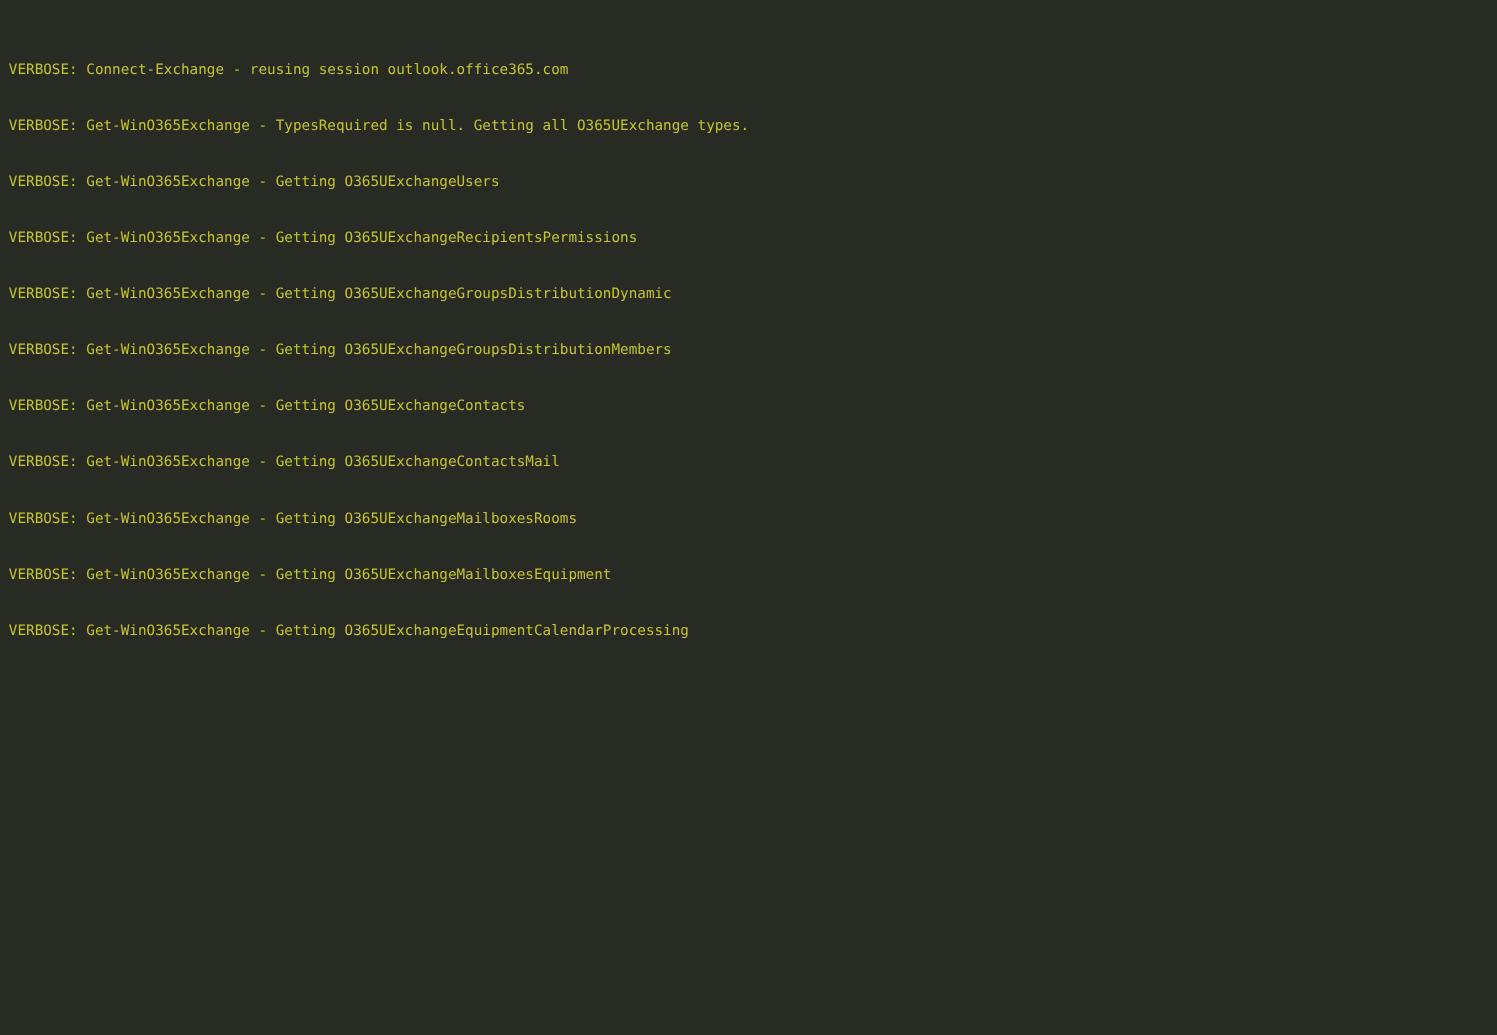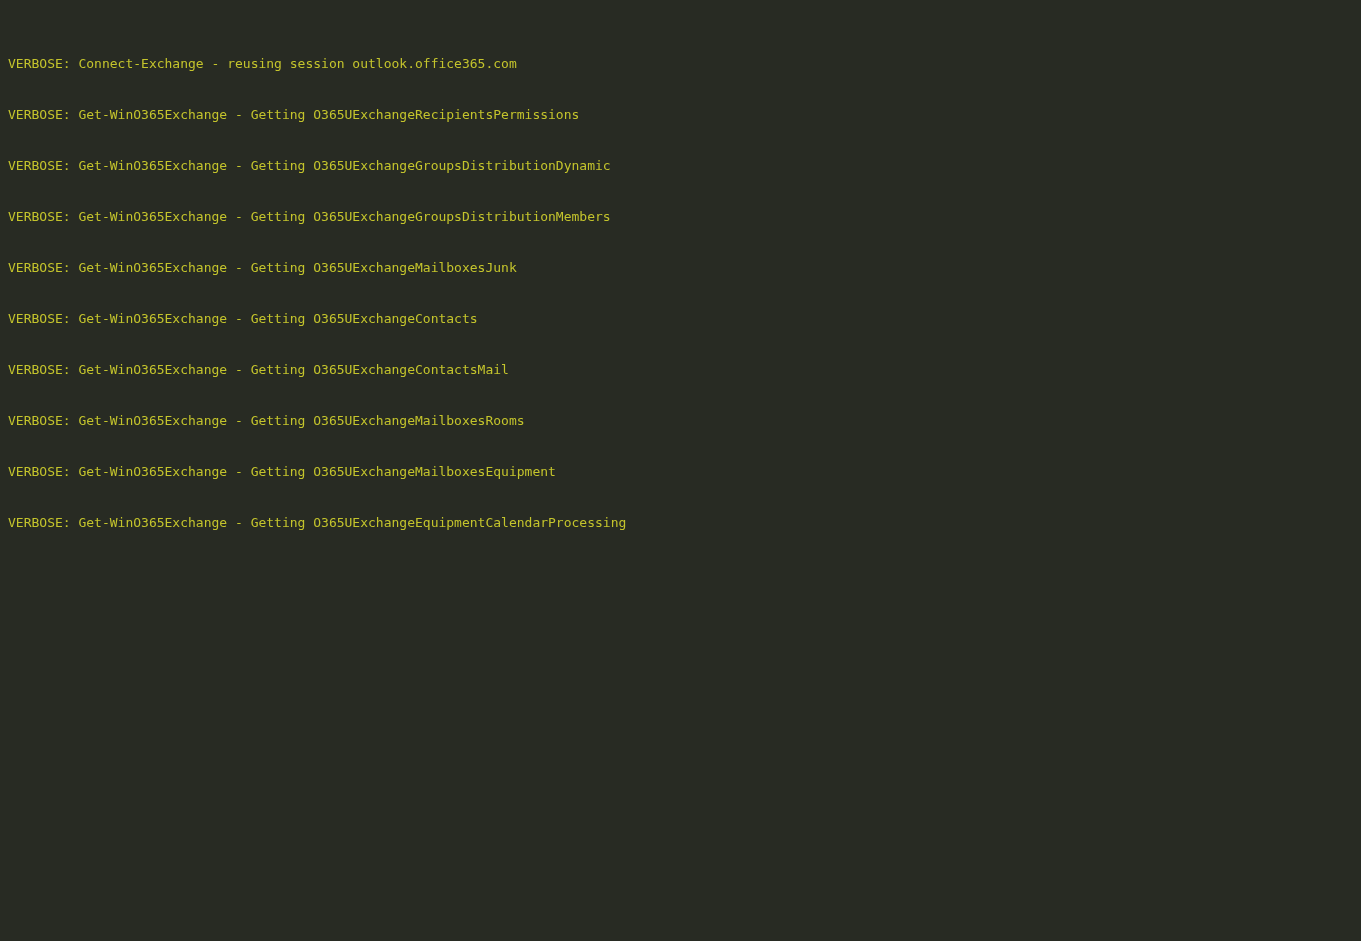--- a/index.html
+++ b/index.html
@@ -17,24 +17,25 @@
   }
   .line{height:17px;white-space:pre;}
   .verbose{color:var(--verbose,#c4c42c);}
 </style>
 </head>
 <body>
 
 <div class="terminal">
 
   <div class="line verbose">VERBOSE: Connect-Exchange - reusing session outlook.office365.com</div>
+  <div class="line verbose">VERBOSE: Get-WinO365Exchange - TypesRequired is null. Getting all O365UExchange types.</div>
+  <div class="line verbose">VERBOSE: Get-WinO365Exchange - Getting O365UExchangeUsers</div>
   <div class="line verbose">VERBOSE: Get-WinO365Exchange - Getting O365UExchangeRecipientsPermissions</div>
   <div class="line verbose">VERBOSE: Get-WinO365Exchange - Getting O365UExchangeGroupsDistributionDynamic</div>
   <div class="line verbose">VERBOSE: Get-WinO365Exchange - Getting O365UExchangeGroupsDistributionMembers</div>
-  <div class="line verbose">VERBOSE: Get-WinO365Exchange - Getting O365UExchangeMailboxesJunk</div>
   <div class="line verbose">VERBOSE: Get-WinO365Exchange - Getting O365UExchangeContacts</div>
   <div class="line verbose">VERBOSE: Get-WinO365Exchange - Getting O365UExchangeContactsMail</div>
   <div class="line verbose">VERBOSE: Get-WinO365Exchange - Getting O365UExchangeMailboxesRooms</div>
   <div class="line verbose">VERBOSE: Get-WinO365Exchange - Getting O365UExchangeMailboxesEquipment</div>
   <div class="line verbose">VERBOSE: Get-WinO365Exchange - Getting O365UExchangeEquipmentCalendarProcessing</div>
 
   <div class="line"></div>
 
   
   

